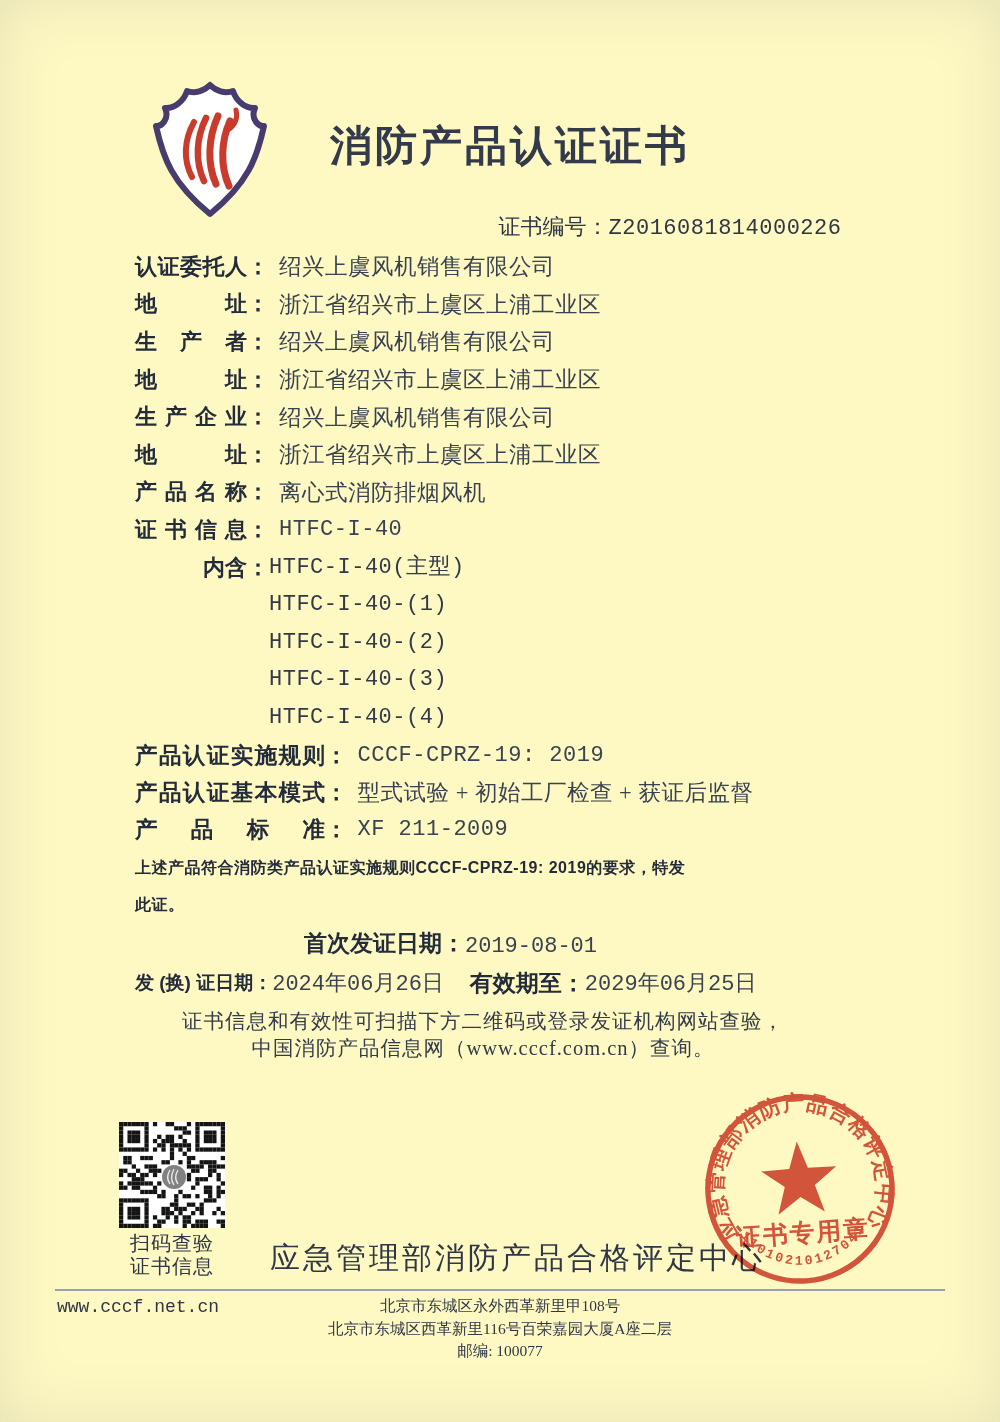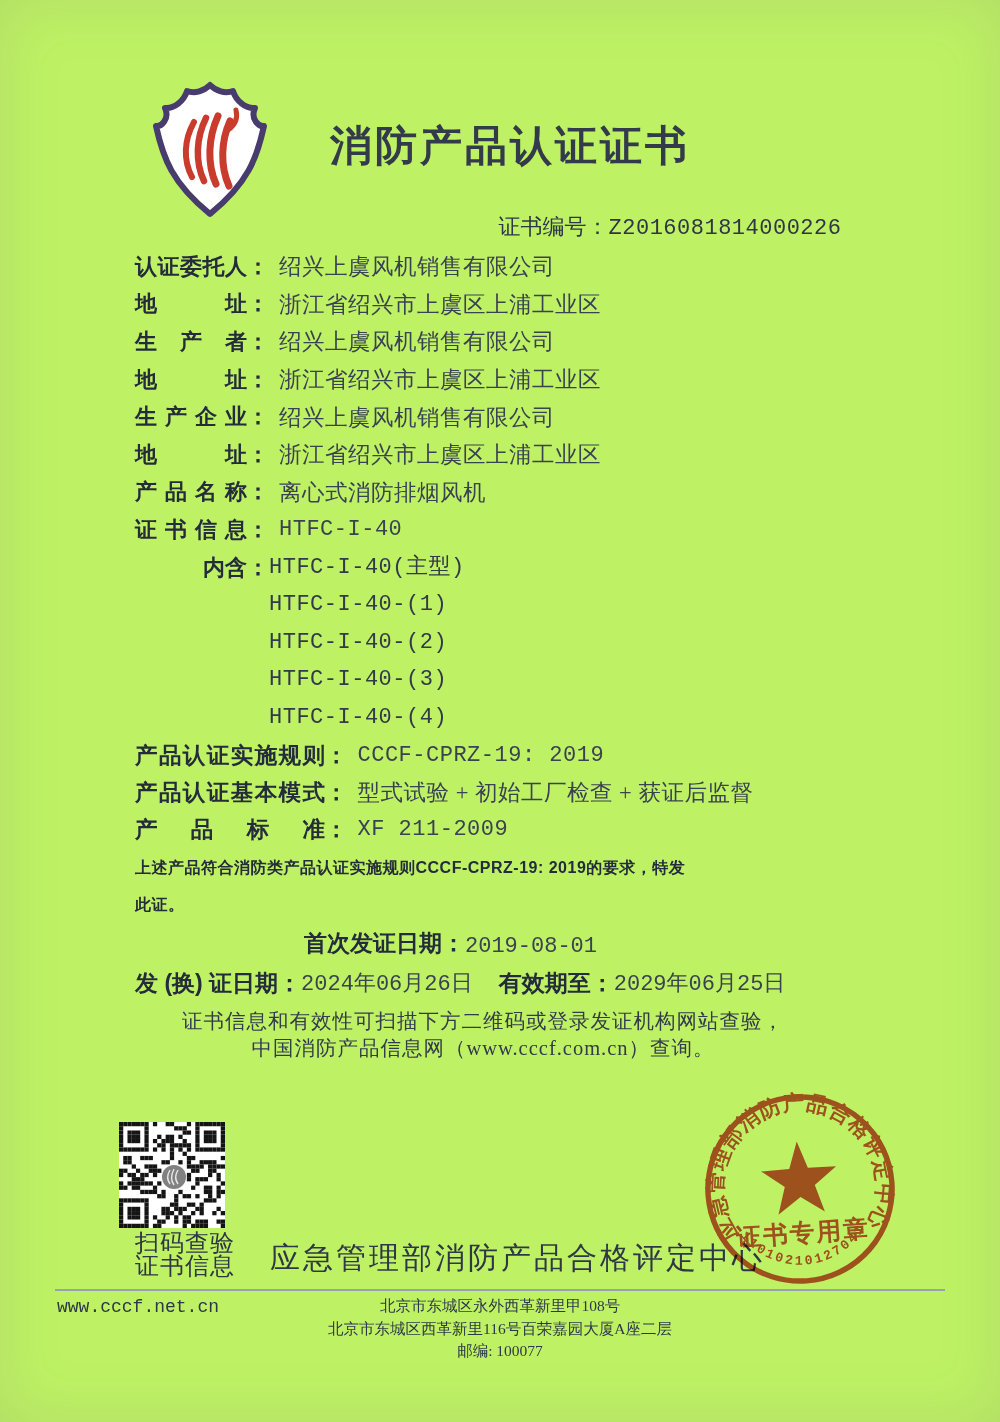--- a/index.html
+++ b/index.html
@@ -1,18 +1,18 @@
 <!DOCTYPE html>
 <html><head>
 <meta charset="utf-8">
 <style>
   * { margin:0; padding:0; box-sizing:border-box; }
   html,body { width:1000px; height:1422px; }
   body { background:#f4f4f2; font-family:"Liberation Serif", serif; }
-  #cert { position:relative; width:1000px; height:1422px; background:#bef264; overflow:hidden;
+  #cert { position:relative; width:1000px; height:1422px; background:#fef9c3; overflow:hidden;
           color:#323949; box-shadow:inset 0 0 60px rgba(120,120,118,.18); }
 
   
   .logo { position:absolute; left:150px; top:80px; }
   .title { position:absolute; left:280px; top:118px; width:460px; text-align:center;
            font-family:"Liberation Sans", sans-serif; font-weight:600; font-size:42px;
            letter-spacing:3px; color:#333a4a; }
   .certno { position:absolute; left:480px; top:212px; width:380px; text-align:center;
             font-size:22px; color:#2e3545; white-space:nowrap; }
   .certno .num { font-family:"Liberation Mono", monospace; letter-spacing:.5px; }
@@ -43,22 +43,22 @@
   .first-issue { position:absolute; left:304px; top:922px; height:37px; display:flex; align-items:flex-end; }
   .reissue { position:absolute; left:135px; top:964px; height:38px; display:flex; align-items:center; white-space:nowrap; }
   .reissue .gap { width:26px; }
   .dateval { font-family:"Liberation Mono", monospace; font-size:22px; color:#3a4252; }
 
   .verify-note { position:absolute; left:60px; top:1008px; width:846px; text-align:center;
                  font-size:20.5px; line-height:27px; color:#333a4a; letter-spacing:1px; }
 
   
   .qr { position:absolute; left:119px; top:1122px; width:106px; height:106px; }
-  .qr-caption { position:absolute; left:109px; top:1232px; width:126px; text-align:right;
-                font-size:24px; line-height:23px; color:#2e3545; letter-spacing:1px;font-family:Liberation Serif, serif; }
+  .qr-caption { position:absolute; left:109px; top:1232px; width:126px; text-align:center;
+                font-size:20px; line-height:23px; color:#2e3545; letter-spacing:1px;font-family:Liberation Serif, serif; }
   .issuer { position:absolute; left:270px; top:1238px; font-size:30px; letter-spacing:3px;
             color:#2f3747; white-space:nowrap; }
   .stamp { position:absolute; left:701px; top:1090px; width:198px; height:198px;
            mix-blend-mode:multiply; opacity:.92; transform:rotate(-4deg); }
 
   .divider { position:absolute; left:55px; top:1289px; width:890px; height:1.5px; background:#97a1b2; }
   .f-web { position:absolute; left:57px; top:1297px; font-family:"Liberation Mono", monospace;
            font-size:18px; color:#2f3747; }
   .f-center { position:absolute; left:250px; top:1295px; width:500px; text-align:center;
               font-size:15.5px; line-height:22.5px; color:#2f3747; }
@@ -163,21 +163,21 @@
   <div class="statement">
     <div>上述产品符合消防类产品认证实施规则CCCF-CPRZ-19: 2019的要求，特发</div>
     <div>此证。</div>
   </div>
 
   <div class="first-issue">
     <span class="lbl" style="font-size:23px">首次发证日期：</span>
     <span class="dateval">2019-08-01</span>
   </div>
   <div class="reissue">
-    <span class="lbl" style="font-size:23px">发 (换) 证日期：</span>
+    <span class="lbl" style="font-size:19px">发 (换) 证日期：</span>
     <span class="dateval">2024年06月26日</span>
     <span class="gap"></span>
     <span class="lbl" style="font-size:23px">有效期至：</span>
     <span class="dateval">2029年06月25日</span>
   </div>
 
   <div class="verify-note">
     <div>证书信息和有效性可扫描下方二维码或登录发证机构网站查验，</div>
     <div>中国消防产品信息网（www.cccf.com.cn）查询。</div>
   </div>

